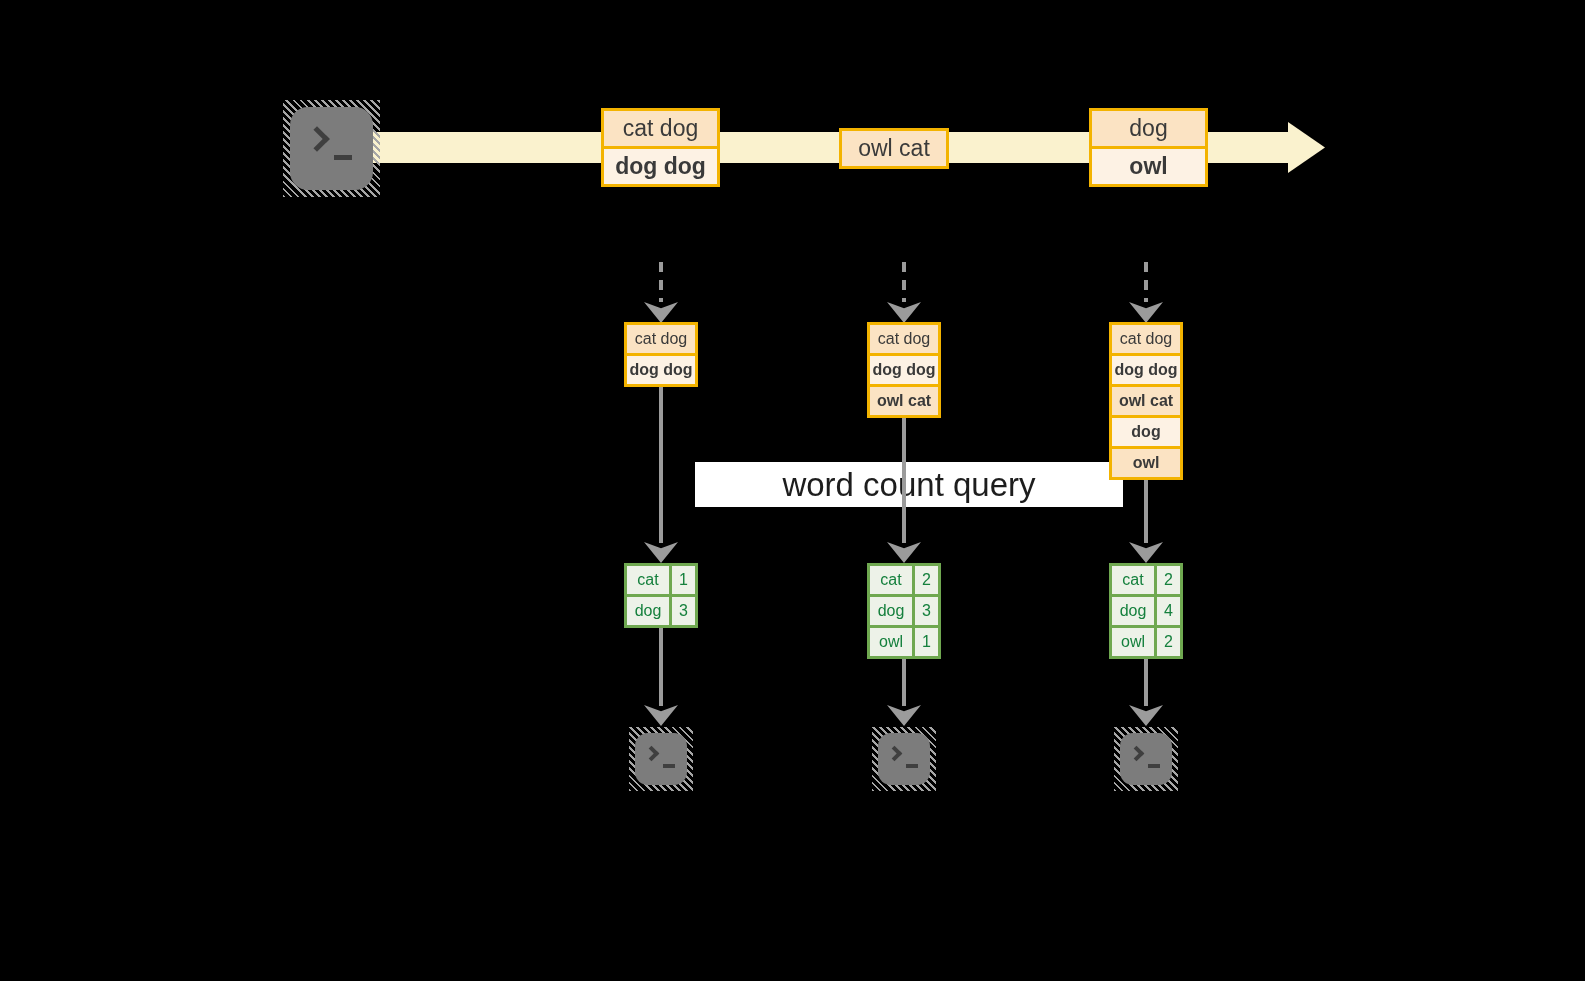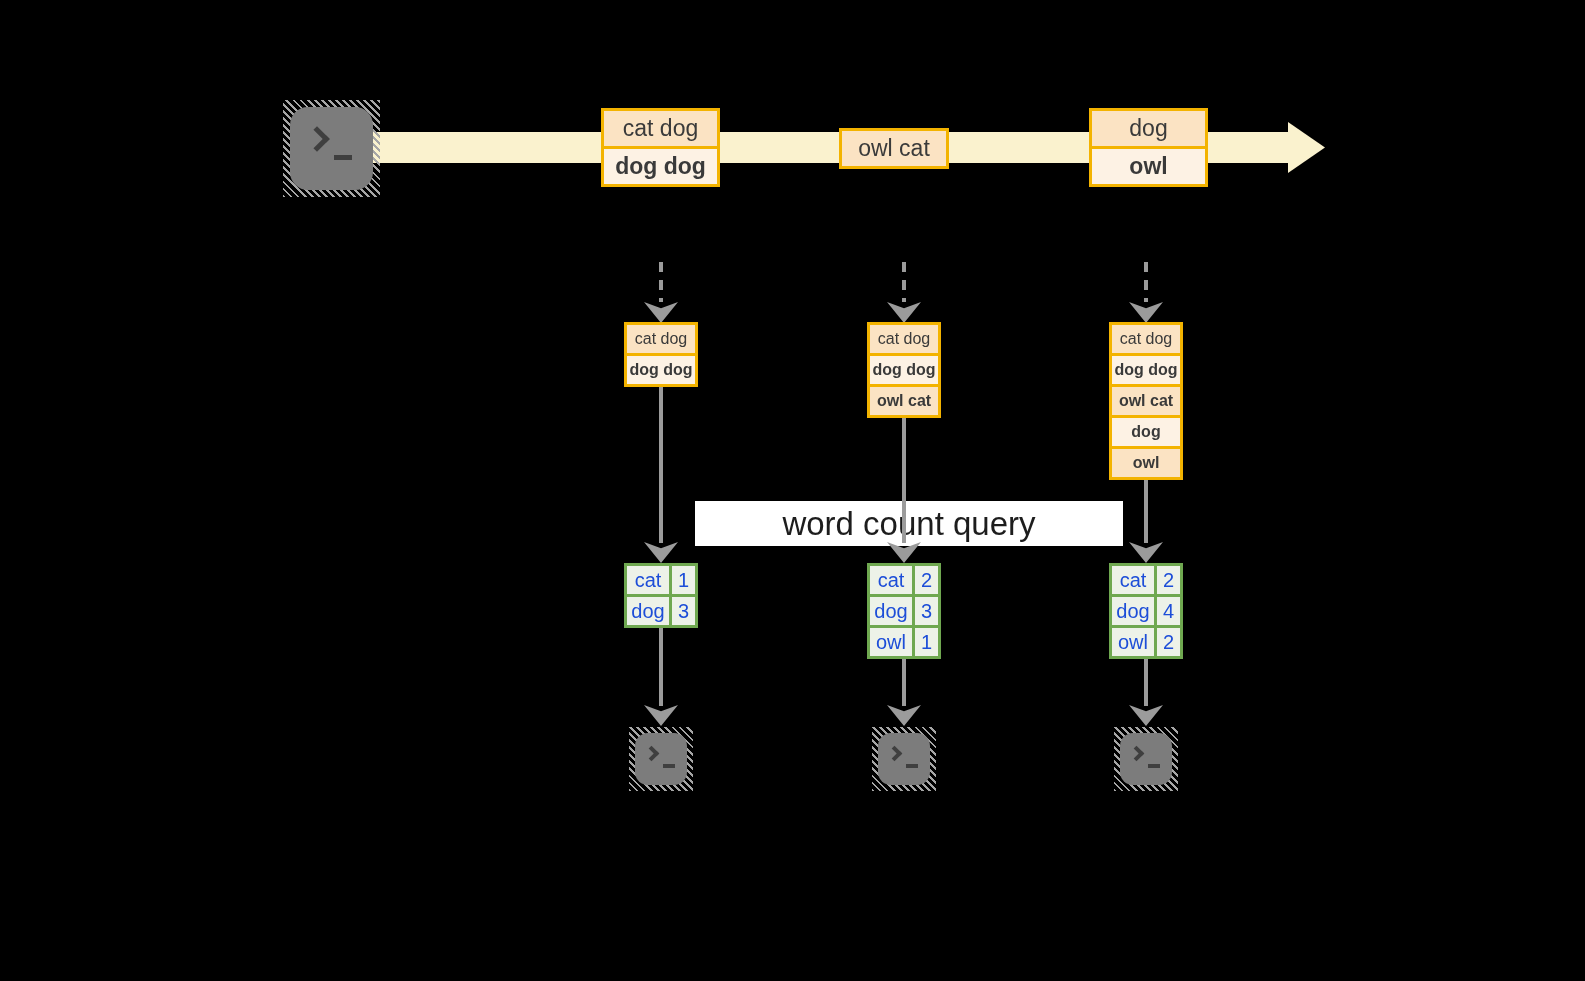--- a/index.html
+++ b/index.html
@@ -30,26 +30,26 @@
   .evrow + .evrow,.srow + .srow{border-top:3px solid var(--gold);font-weight:bold;}
   .fill-a{background:var(--peach-a);}
   .fill-b{background:var(--peach-b);}
   
   .vdash{position:absolute;width:4px;background:repeating-linear-gradient(180deg,var(--gray) 0 10px,transparent 10px 18px);z-index:6;}
   .vline{position:absolute;width:4px;background:var(--gray);z-index:6;}
   .vhead{position:absolute;width:34px;height:21px;background:var(--gray);
     clip-path:polygon(0 0,50% 30%,100% 0,50% 100%);z-index:6;}
   
   .qlabel{position:absolute;left:695px;top:462px;width:428px;height:45px;background:#ffffff;
-    display:flex;align-items:center;justify-content:center;font-size:33px;color:#1D1D1D;z-index:5;margin-top:39px;}
+    display:flex;align-items:center;justify-content:center;font-size:33px;color:#1D1D1D;z-index:5;}
   
   .gtable{position:absolute;border:3px solid var(--green);background:var(--green);
     display:grid;grid-template-columns:42px 23px;gap:3px;z-index:7;}
   .gcell{background:var(--green-fill);height:28px;display:flex;align-items:center;justify-content:center;
-    font-size:20px;color:#1d4ed8;}
+    font-size:16px;color:#15803d;}
   
   .term{position:absolute;z-index:8;
     background-image:repeating-linear-gradient(45deg,#A6A6A6 0 2px,transparent 2px 5px);}
   .term-inner{position:absolute;background:var(--term);}
   .chev{position:absolute;border-top:5px solid var(--glyph);border-right:5px solid var(--glyph);transform:rotate(45deg);}
   .uscore{position:absolute;background:var(--glyph);}
 </style>
 </head>
 <body>
 

